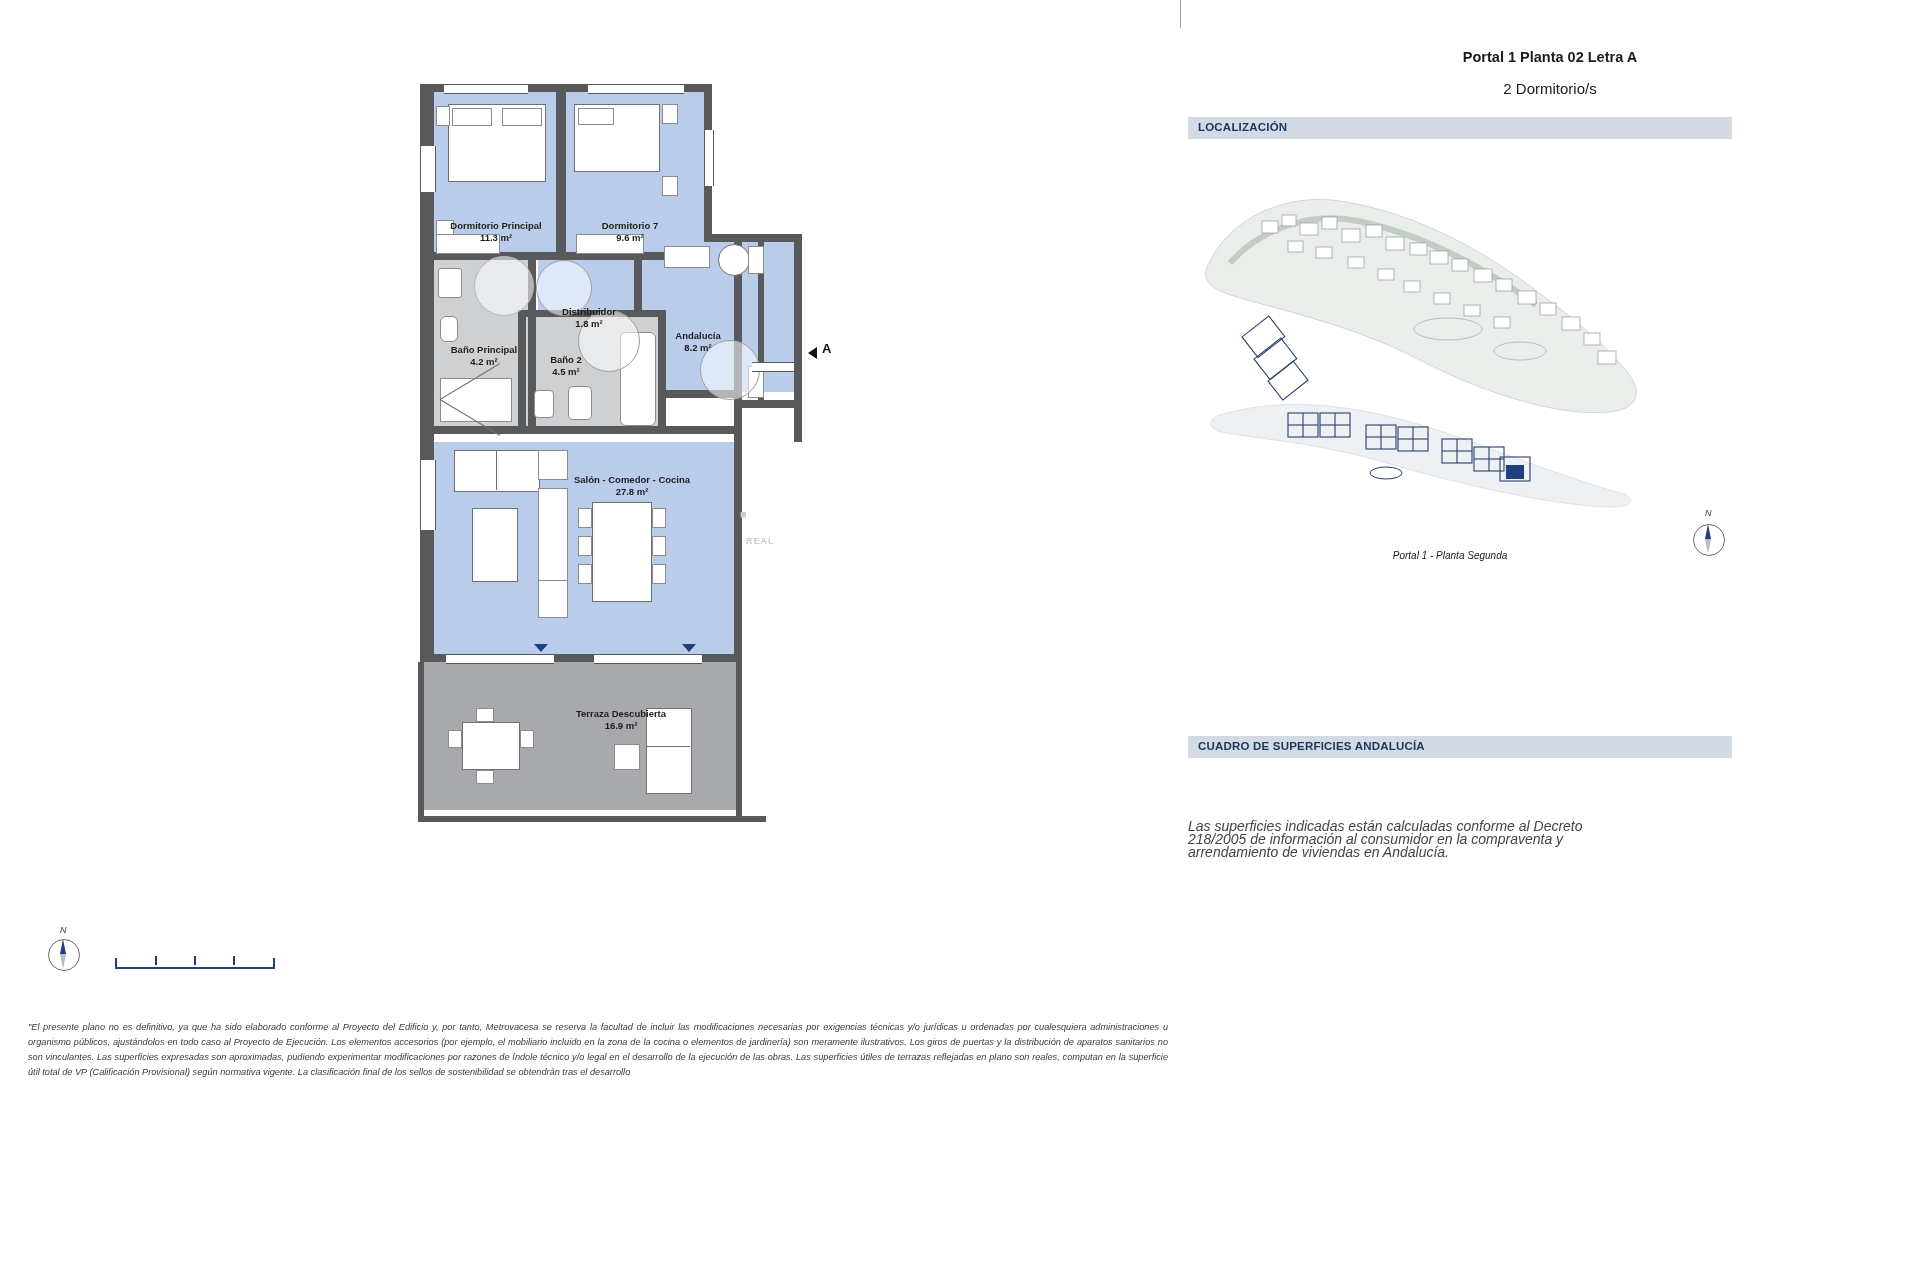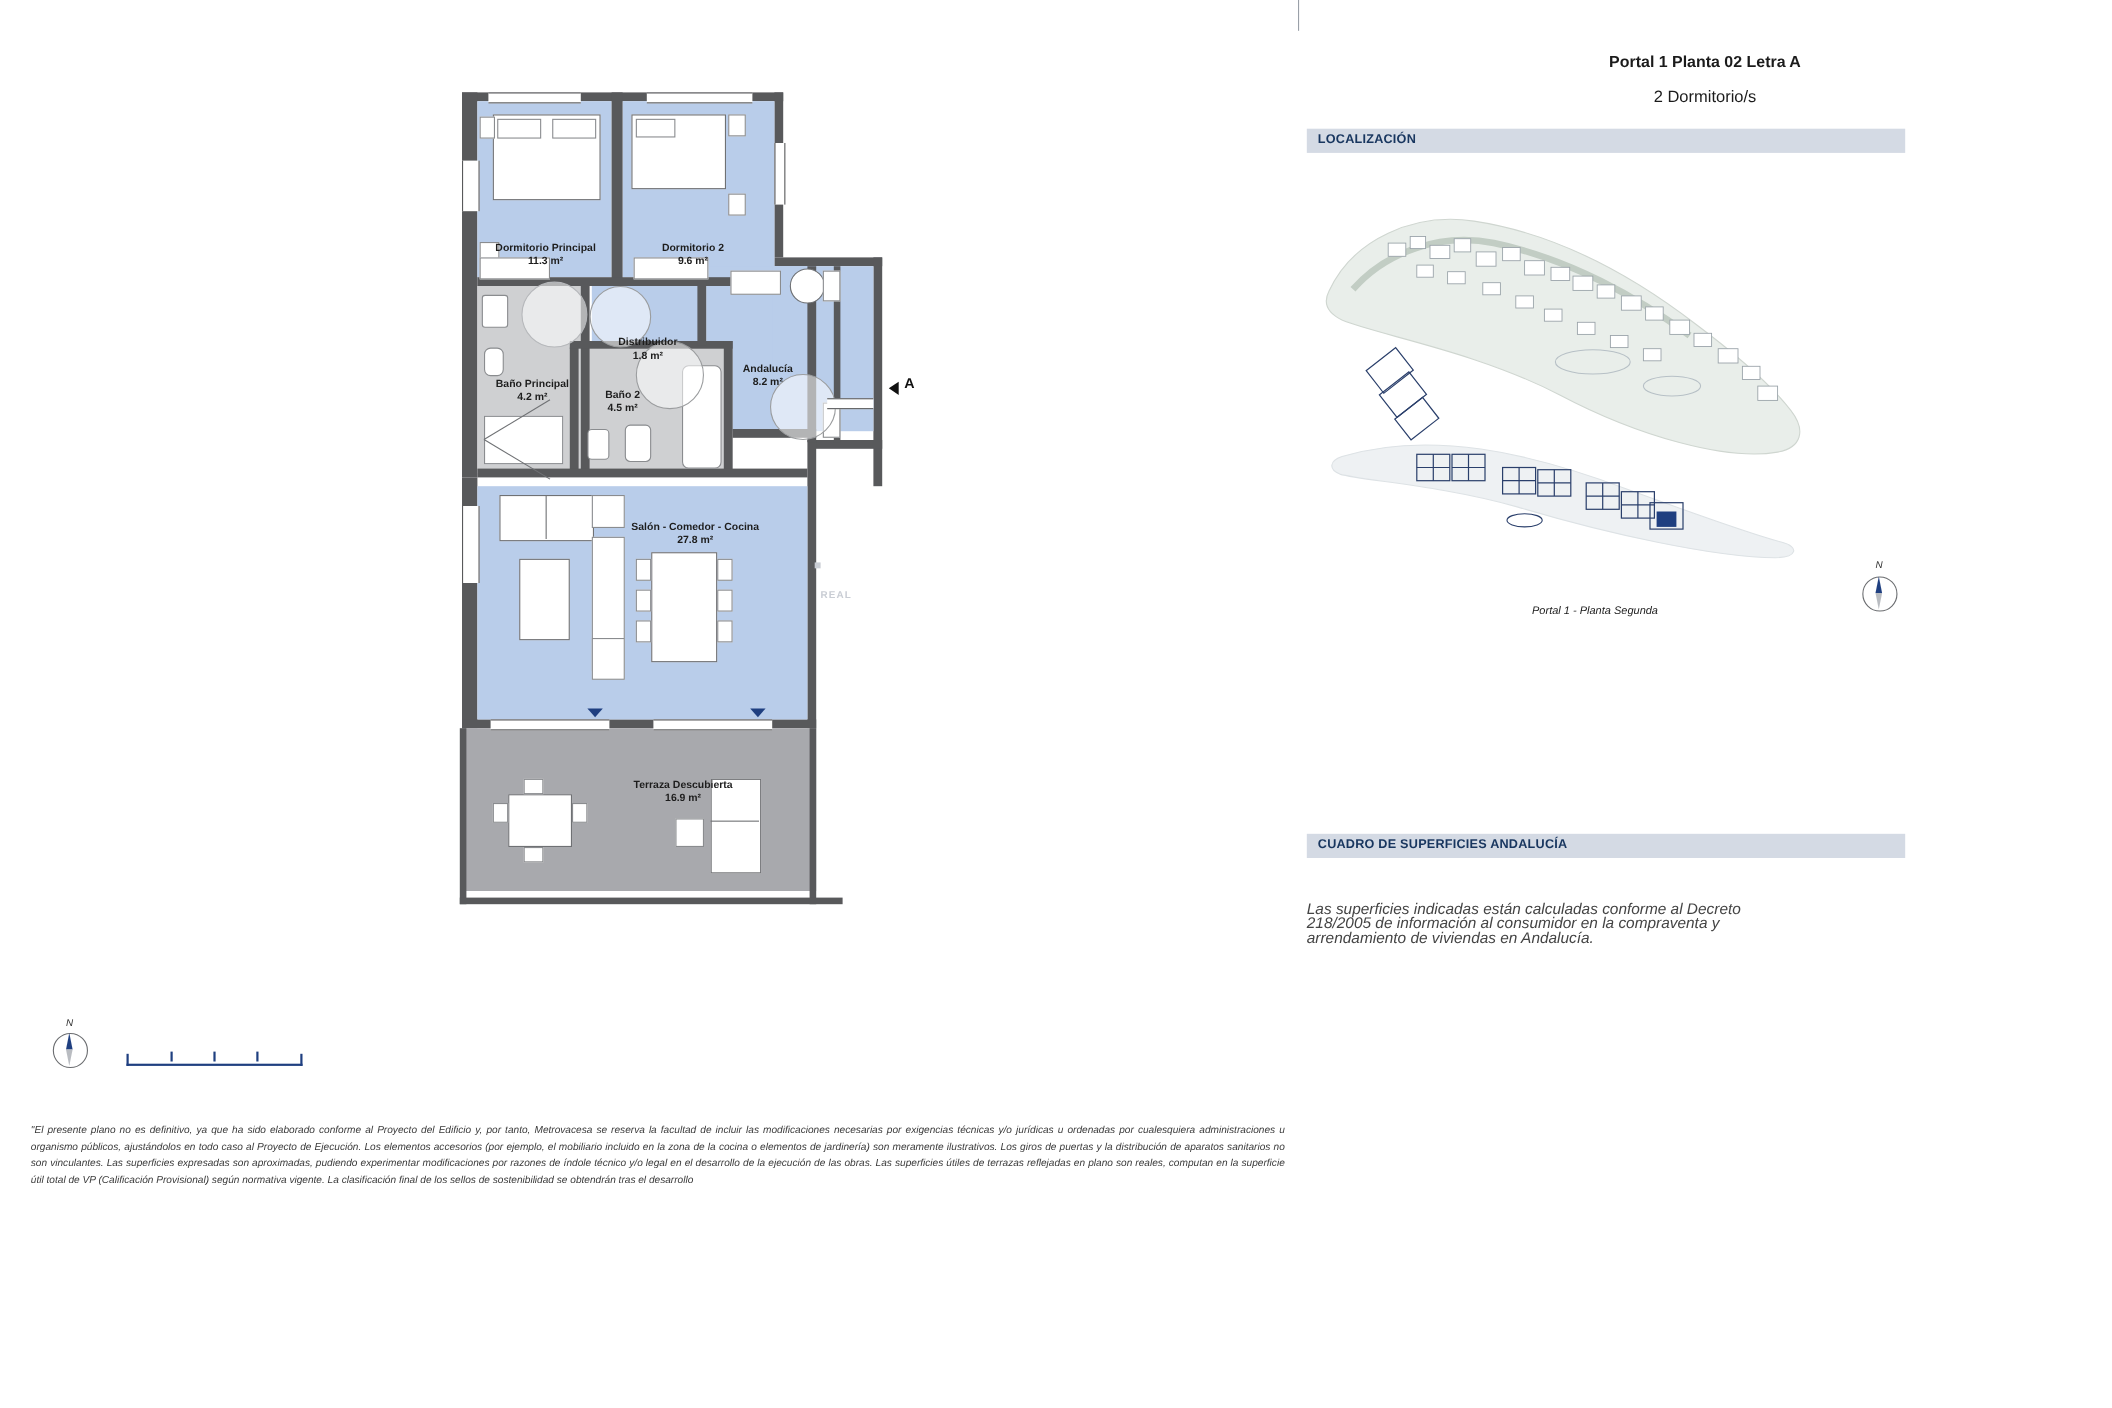--- a/index.html
+++ b/index.html
@@ -176,21 +176,21 @@
     <div class="furn thin" style="left:58px;top:710px;width:16px;height:12px;"></div>
     <div class="furn" style="left:228px;top:648px;width:44px;height:84px;"></div>
     <div class="furnline" style="left:228px;top:686px;width:44px;height:1px;"></div>
     <div class="furn thin" style="left:196px;top:684px;width:24px;height:24px;"></div>
 
     <div class="lbl" style="left:26px;top:160px;width:104px;">
       <div>Dormitorio Principal</div>
       <div class="area">11.3 m²</div>
     </div>
     <div class="lbl" style="left:156px;top:160px;width:112px;">
-      <div>Dormitorio 2</div>
+      <div>Dormitorio 7</div>
       <div class="area">9.6 m²</div>
     </div>
     <div class="lbl" style="left:120px;top:246px;width:102px;">
       <div>Distribuidor</div>
       <div class="area">1.8 m²</div>
     </div>
     <div class="lbl" style="left:240px;top:270px;width:80px;">
       <div>Andalucía</div>
       <div class="area">8.2 m²</div>
     </div>
@@ -304,21 +304,21 @@
     <div class="compass" style="left:509px;top:508px;width:40px;height:52px;">
       <div class="n" style="left:16px;top:0px;">N</div>
       <div class="ring" style="left:4px;top:16px;"></div>
       <div class="needle" style="left:15.5px;top:16px;"></div>
       <div class="needle down" style="left:15.5px;top:31px;"></div>
     </div>
 
     <div class="loc-caption" style="left:-30px;top:550px;width:600px;">Portal 1 - Planta Segunda</div>
 
 
-    <div class="bar" style="left:8px;top:758px;width:544px;">
+    <div class="bar" style="left:8px;top:736px;width:544px;">
       <span>CUADRO DE SUPERFICIES ANDALUCÍA</span>
     </div>
 
     <div class="note" style="left:8px;top:820px;">Las superficies indicadas están calculadas conforme al Decreto 218/2005 de información al consumidor en la compraventa y arrendamiento de viviendas en Andalucía.</div>
   </div>
 
   <div class="footer">"El presente plano no es definitivo, ya que ha sido elaborado conforme al Proyecto del Edificio y, por tanto, Metrovacesa se reserva la facultad de incluir las modificaciones necesarias por exigencias técnicas y/o jurídicas u ordenadas por cualesquiera administraciones u organismo públicos, ajustándolos en todo caso al Proyecto de Ejecución. Los elementos accesorios (por ejemplo, el mobiliario incluido en la zona de la cocina o elementos de jardinería) son meramente ilustrativos. Los giros de puertas y la distribución de aparatos sanitarios no son vinculantes. Las superficies expresadas son aproximadas, pudiendo experimentar modificaciones por razones de índole técnico y/o legal en el desarrollo de la ejecución de las obras. Las superficies útiles de terrazas reflejadas en plano son reales, computan en la superficie útil total de VP (Calificación Provisional) según normativa vigente. La clasificación final de los sellos de sostenibilidad se obtendrán tras el desarrollo</div>
 
 </div>
 

